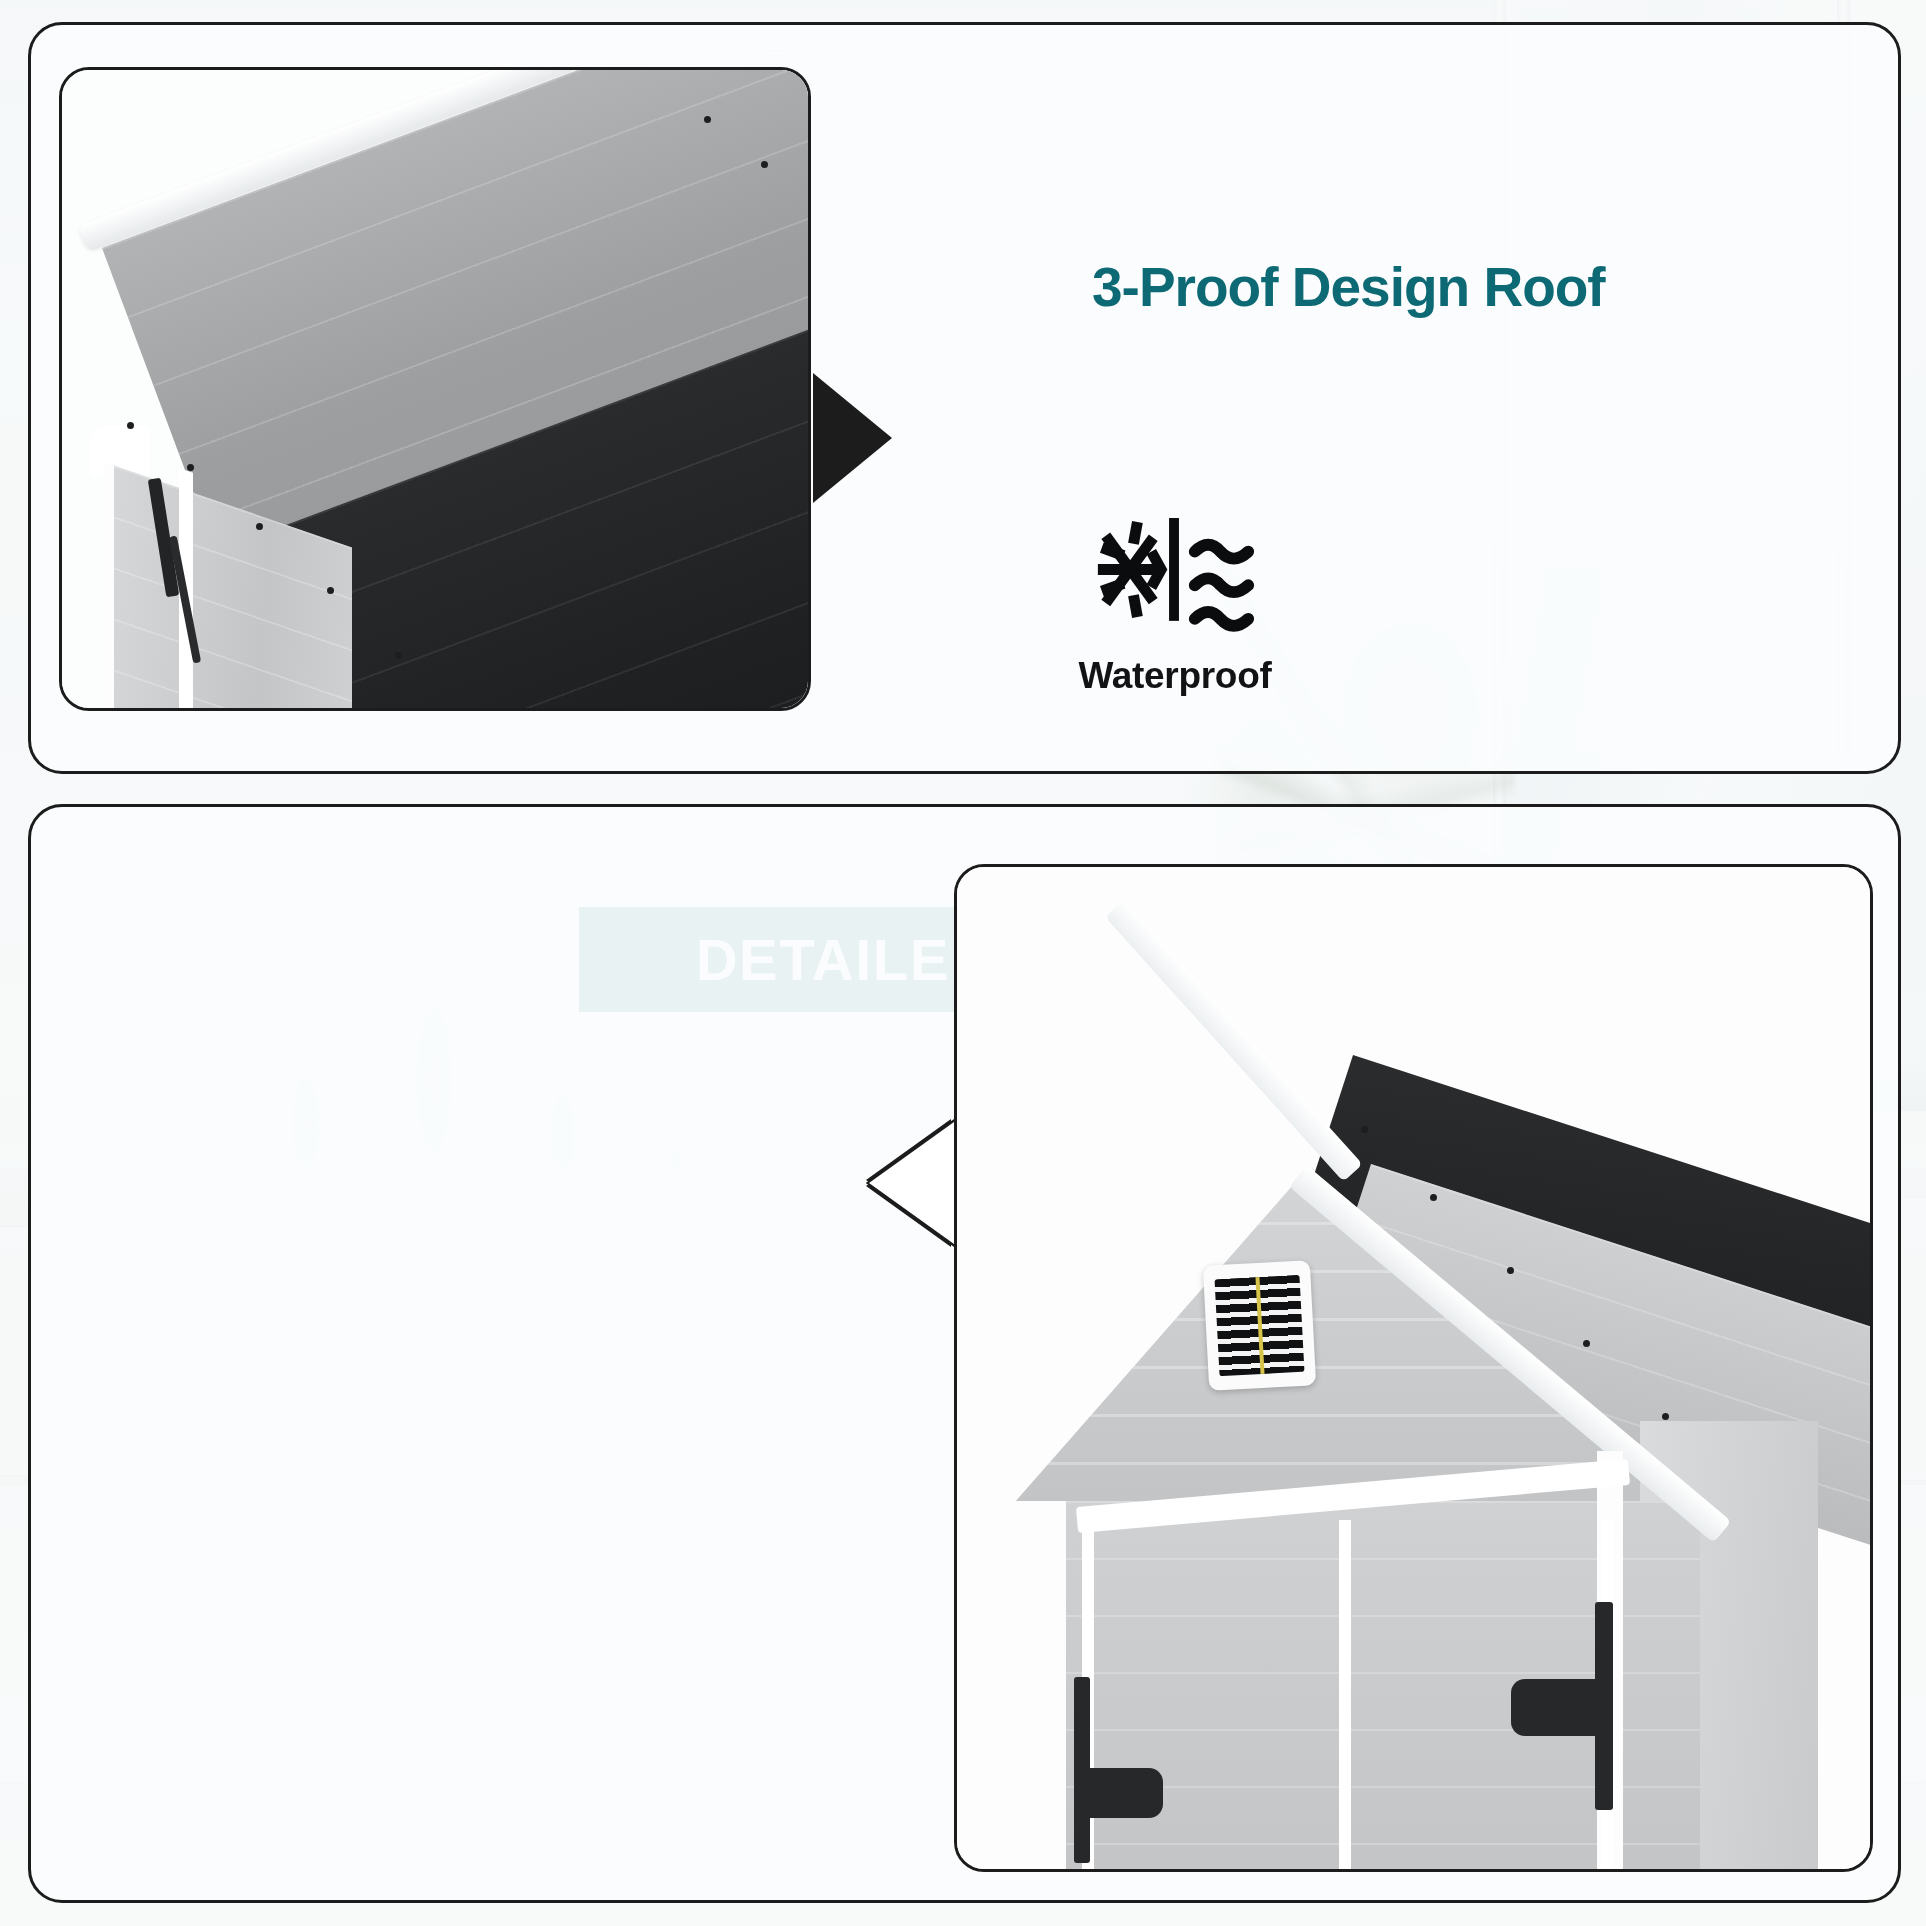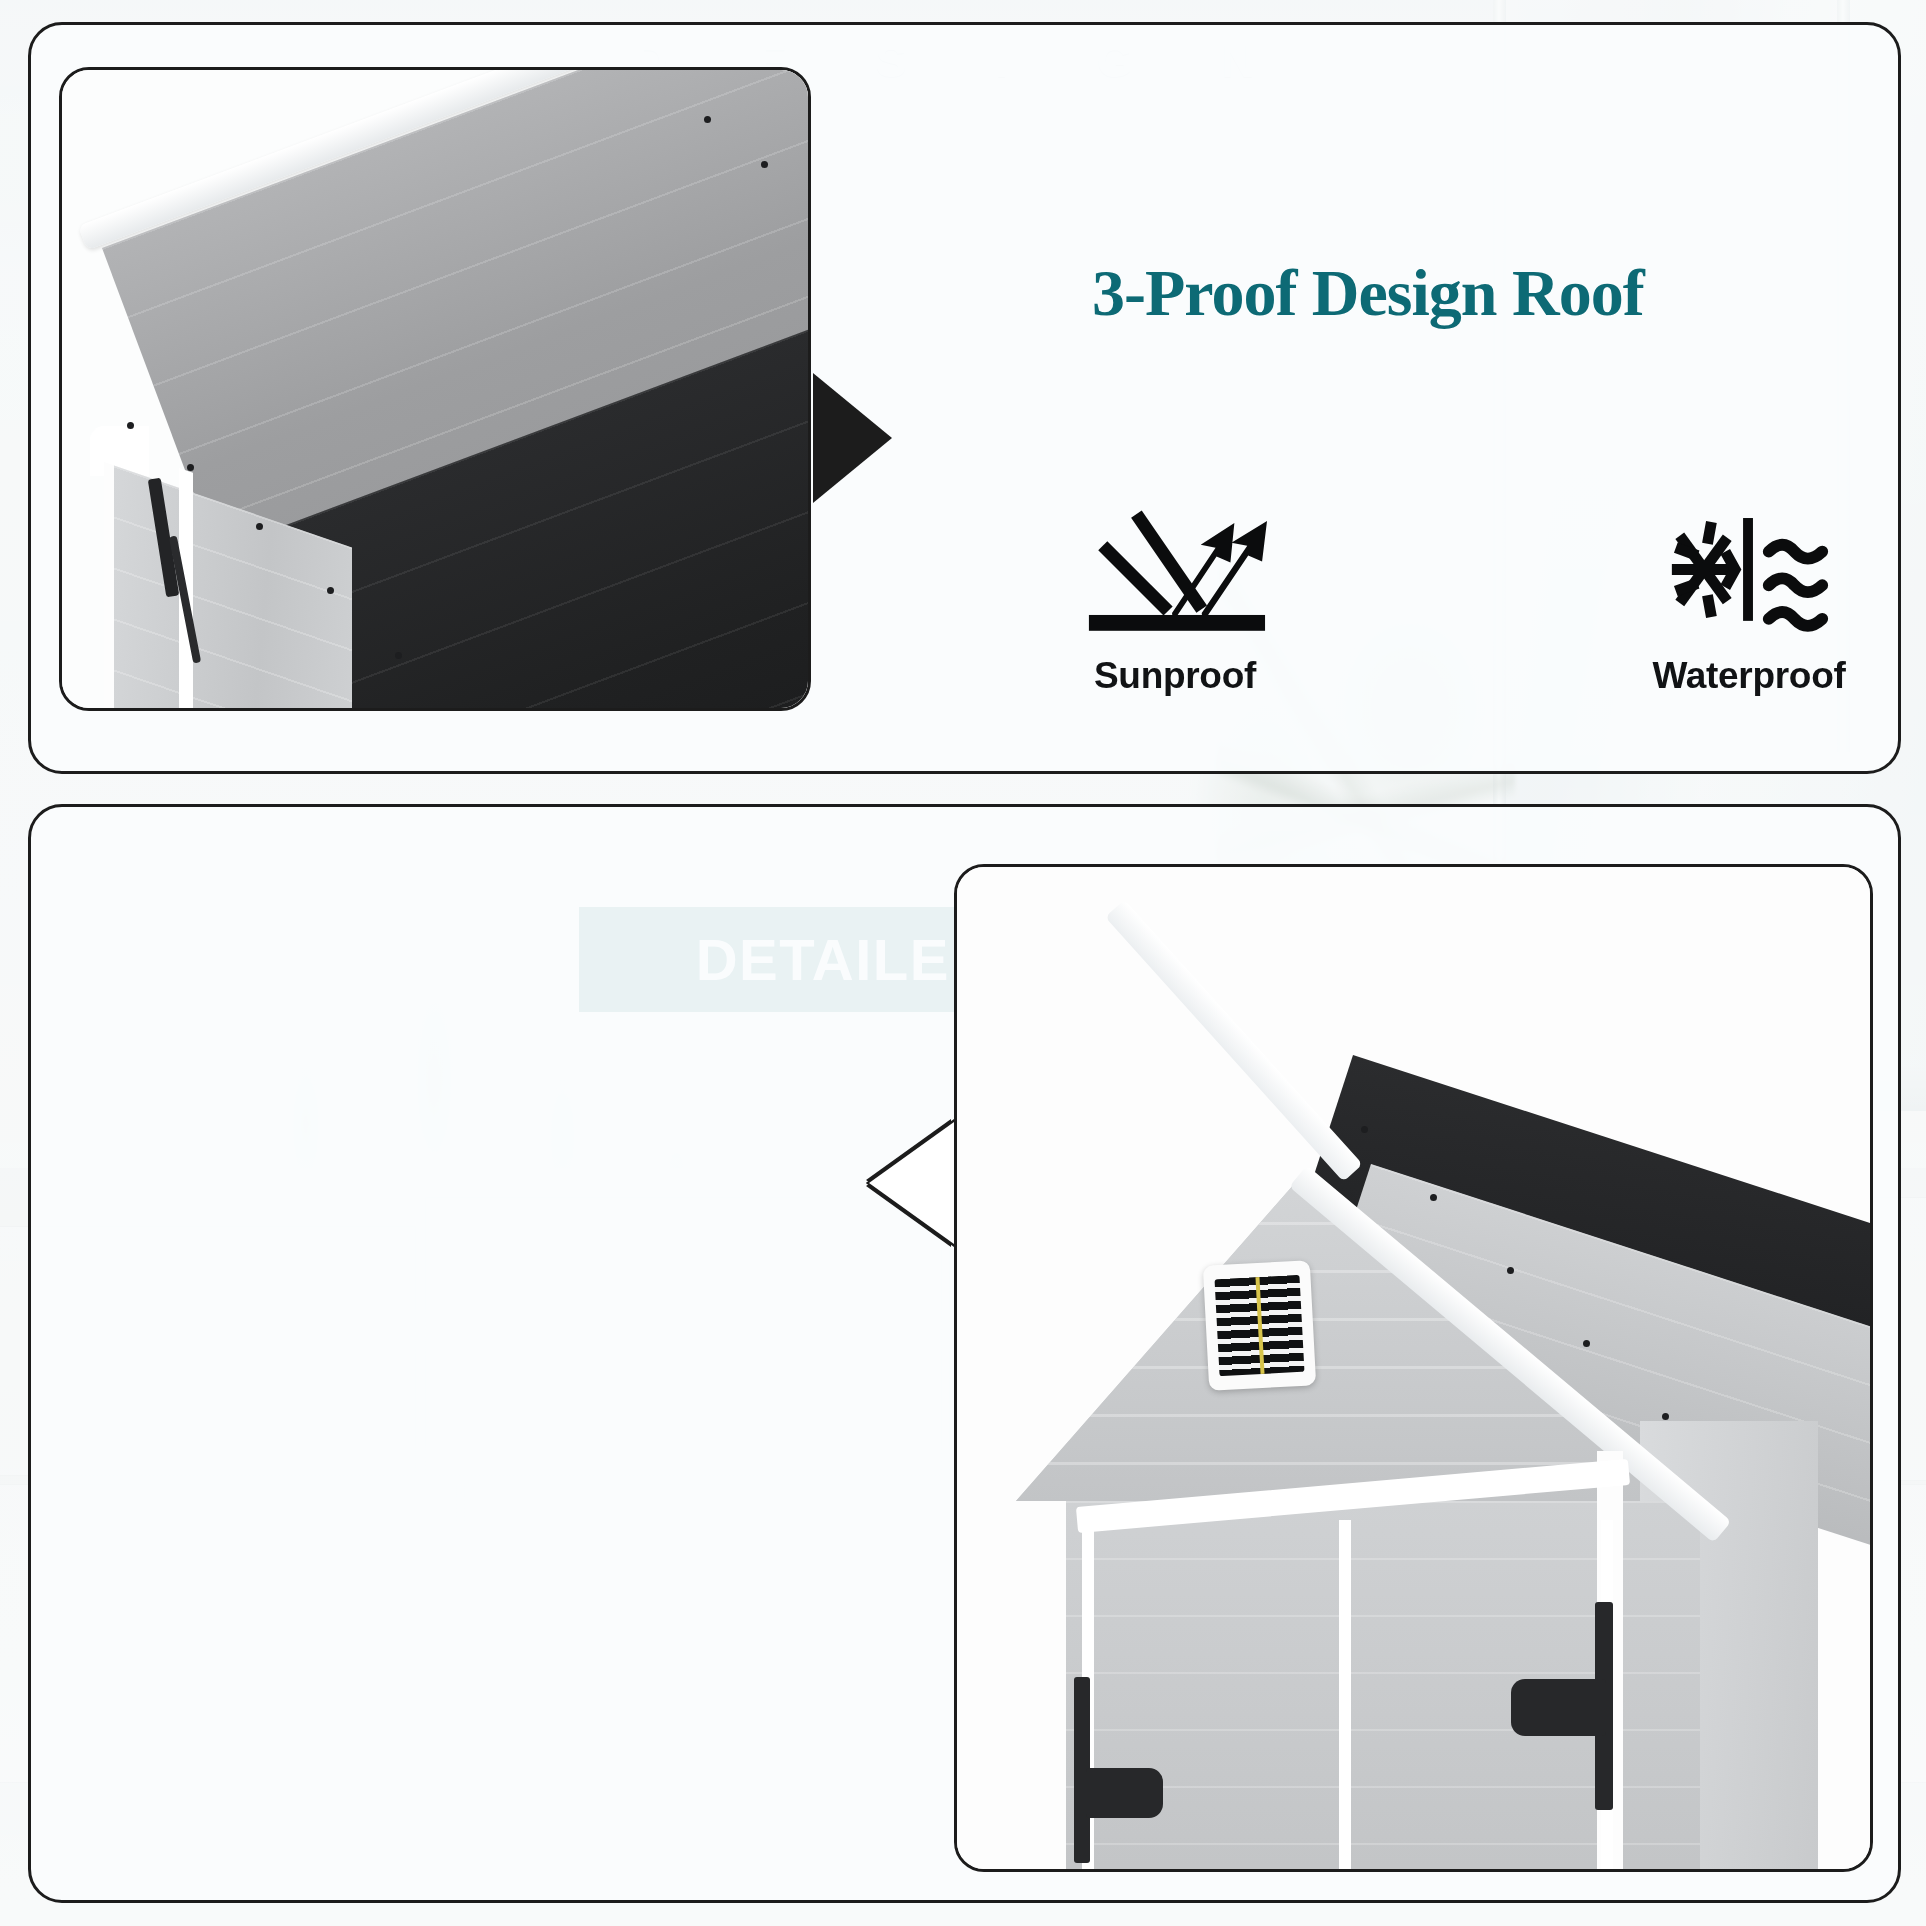--- a/index.html
+++ b/index.html
@@ -277,21 +277,21 @@
   #notch-bottom { left:838px; top:315px; }
 
   
   .headline {
     position:absolute;
     color:#0d6a75;
     font-weight:800;
     line-height:1.04;
     letter-spacing:-1px;
   }
-  #title-roof { left:1061px; top:234px; width:752px; font-size:66px;font-family:Liberation Serif, serif; }
+  #title-roof { left:1061px; top:234px; width:752px; font-size:55px; }
 
   .icon-row {
     position:absolute; left:1020px; top:465px; width:822px;
     display:flex; justify-content:space-between; align-items:flex-end;
   }
   .icon-cell { width:248px; text-align:center; }
   .icon-box { height:149px; display:flex; align-items:flex-end; justify-content:center; }
   .icon-label {
     margin-top:16px; font-size:37px; font-weight:800; color:#111315; letter-spacing:-0.3px;
   }
@@ -356,36 +356,20 @@
     </div>
   </div>
 
   <div class="arrow-left" id="arrow-top"></div>
 
   <div class="headline" id="title-roof">3-Proof Design Roof</div>
 
   <div class="icon-row">
 
 
-    <div class="icon-cell">
-      <div class="icon-box">
-        <svg width="188" height="149" viewBox="0 0 190 150" aria-hidden="true">
-          <g stroke="#0b0c0d" stroke-width="13" fill="none" stroke-linecap="butt">
-            <line x1="22" y1="56" x2="88" y2="122"></line>
-            <line x1="56" y1="24" x2="122" y2="120"></line>
-          </g>
-          <g fill="#0b0c0d">
-            <path d="M92 124 L136 58 l-15-3 34-22 -4 40 -14-6 -44 66Z"></path>
-            <path d="M122 124 L168 56 l-16-3 36-22 -5 41 -14-6 -46 68Z"></path>
-            <rect x="8" y="126" width="178" height="16"></rect>
-          </g>
-        </svg>
-      </div>
-      <div class="icon-label">Sunproof</div>
-    </div>
 
     <div class="icon-cell">
       <div class="icon-box">
         <svg width="178" height="149" viewBox="0 0 180 150" aria-hidden="true">
           <g stroke="#0b0c0d" stroke-width="11" fill="none" stroke-linecap="butt">
             <line x1="12" y1="80" x2="74" y2="80"></line>
             <line x1="20" y1="46" x2="68" y2="112"></line>
             <line x1="20" y1="114" x2="68" y2="48"></line>
             <path d="M16 58 l22 8 M16 102 l22-8"></path>
             <path d="M52 32 l-4 22 M52 128 l-4-22"></path>

